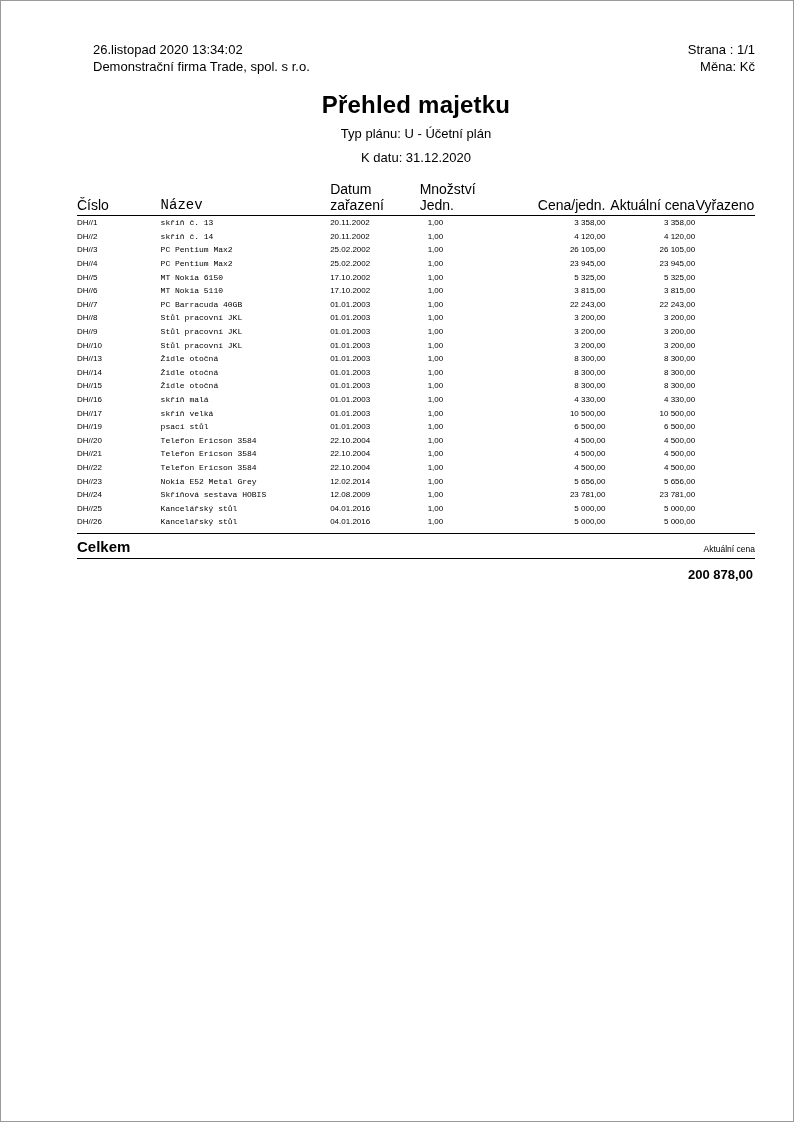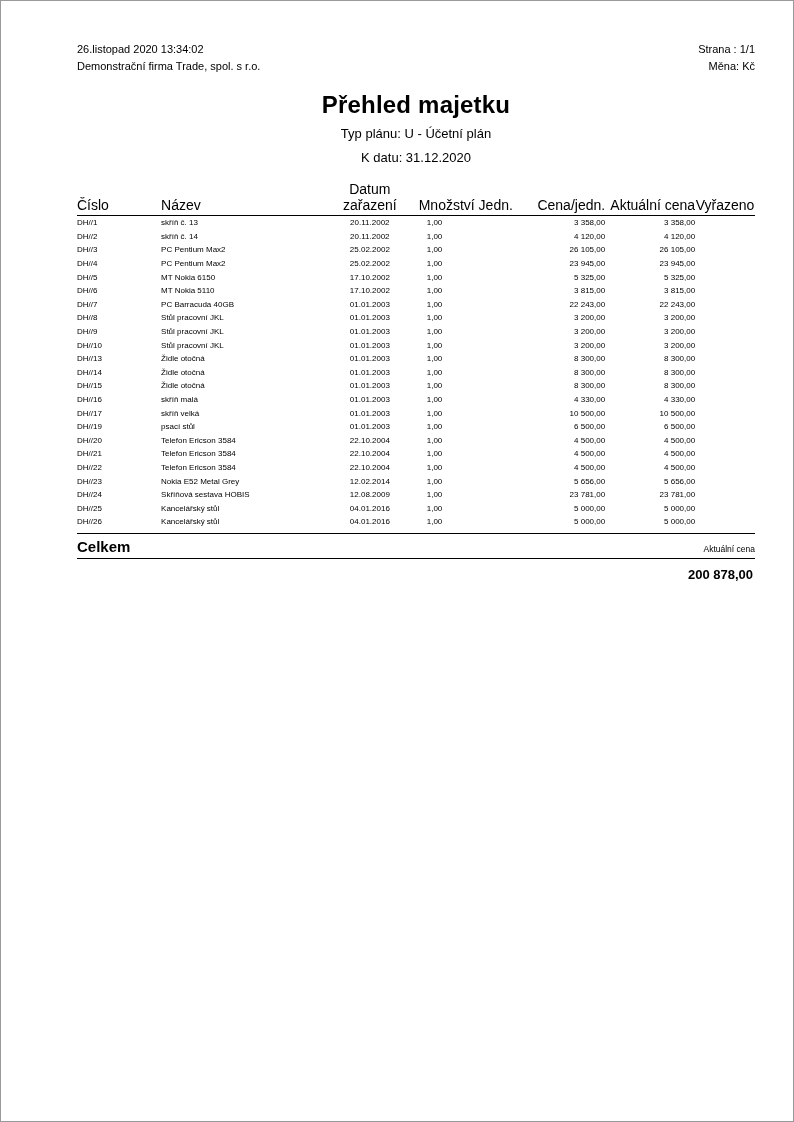--- a/index.html
+++ b/index.html
@@ -23,22 +23,23 @@
   .content {
     position: absolute;
     left: 76px;
     top: 40px;
     width: 678px;
   }
   .meta-row {
     display: flex;
     justify-content: space-between;
     align-items: flex-end;
-    font-size: 11px;
+    font-size: 13px;
     line-height: 17px;
+    margin-left: 16px;
   }
   .meta-left, .meta-right {
     white-space: nowrap;
   }
   .doc-title {
     text-align: center;
     font-size: 24px;
     font-weight: bold;
     margin-top: 16px;
     letter-spacing: 0.2px;
@@ -61,22 +62,22 @@
     padding: 0 0 2px 0;
     border-bottom: 1px solid #000;
     vertical-align: bottom;
   }
   table.grid tbody td {
     padding: 2.3px 0;
     font-size: 8px;
     white-space: nowrap;
   }
   .c-num { text-align: left; width: 92px; }
-  .c-name { text-align: left; width: 180px; }
-  .c-date { text-align: center; width: 86px; padding-right: 4px !important; }
+  .c-name { text-align: left; width: 180px; font-family: Liberation Mono, monospace; }
+  .c-date { text-align: left; width: 86px; padding-right: 4px !important; }
   .c-qty { text-align: left; width: 92px; padding-left: 12px !important; }
   .c-price { text-align: right; width: 96px; }
   .c-actual { text-align: right; width: 96px; }
   .c-out { text-align: center; width: 60px; }
   thead .c-qty { padding-left: 4px !important; }
   .total-sep {
     border-top: 1.6px solid #000;
     margin-top: 4px;
   }
   .total-row {

